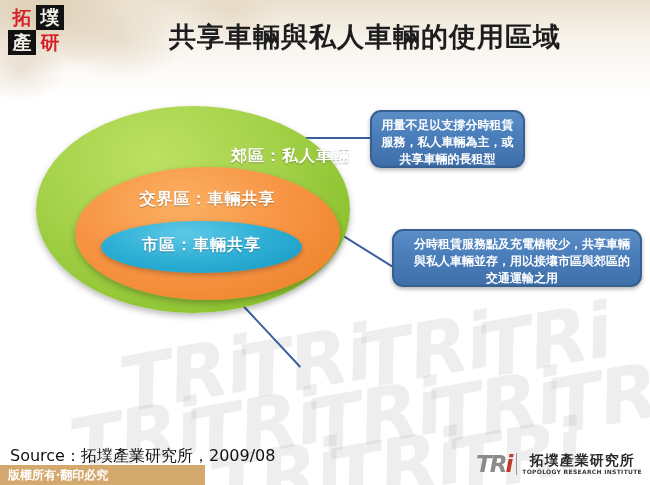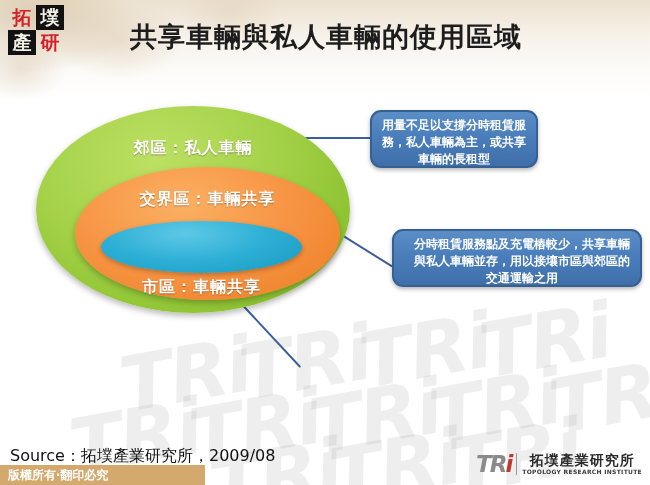--- a/index.html
+++ b/index.html
@@ -49,21 +49,21 @@
   .s-b{color:#f2efe6;background:#111;}
   .s-c{color:#f2efe6;background:#111;}
   .s-d{color:#d42027;background:transparent;}
 
   
   .title{
     position:absolute;left:130px;top:22px;width:470px;
     font-family:"DejaVu Serif","Liberation Serif",serif;
     font-size:27px;font-weight:bold;color:#1d1d1d;
     letter-spacing:1px;line-height:1.1;
-    text-align:left;white-space:nowrap;
+    text-align:center;white-space:nowrap;
   }
 
   
   .ellipse{position:absolute;border-radius:50%;}
   .el-green{
     left:36px;top:106px;width:314px;height:207px;
     background:radial-gradient(ellipse at 38% 26%, #bde063 0%, #a5d24a 42%, #8cc22f 78%, #7cb327 100%);
     box-shadow:0 3px 6px rgba(0,0,0,.28);
   }
   .el-orange{
@@ -76,42 +76,42 @@
     background:radial-gradient(ellipse at 42% 24%, #5ec8e6 0%, #2eb0d6 48%, #1fa0c8 82%, #1891b9 100%);
     box-shadow:0 2px 5px rgba(0,0,0,.25);
   }
   .el-label{
     position:absolute;width:100%;text-align:center;
     font-family:"DejaVu Sans","Liberation Sans",sans-serif;
     font-size:16px;font-weight:bold;color:#ffffff;
     letter-spacing:1px;white-space:nowrap;
     text-shadow:0 1px 1px rgba(0,0,0,.30);
   }
-  .lbl-green{left:0;top:32px;}
+  .lbl-green{left:0;top:40px;text-align:right;}
   .lbl-orange{left:0;top:22px;}
-  .lbl-blue{left:0;top:14px;margin-top:42px;}
+  .lbl-blue{left:0;top:14px;}
 
   
   .conn{position:absolute;background:#3b5f9e;transform-origin:0 50%;height:2px;border-radius:1px;}
 
   
   .callout{
     position:absolute;
     background:linear-gradient(180deg,#5b8ec6 0%,#4a7ebb 45%,#3f6fa9 100%);
     border:2px solid #35608f;
     border-radius:11px;
     color:#ffffff;
     font-family:"DejaVu Sans","Liberation Sans",sans-serif;
     font-size:12px;font-weight:bold;line-height:1.42;
     text-align:center;letter-spacing:0px;
     padding:5px 7px;
     box-sizing:border-box;
     box-shadow:0 2px 4px rgba(0,0,0,.30);
   }
-  #callout-1{left:370px;top:110px;width:168px;height:58px;}
+  #callout-1{left:370px;top:110px;width:155px;height:58px;}
   #callout-2{left:392px;top:229px;width:250px;height:58px;padding-left:17px;}
   #callout-3{left:300px;top:345px;width:216px;height:58px;}
 
   
   .src{
     position:absolute;left:10px;top:446px;
     font-family:"DejaVu Sans","Liberation Sans",sans-serif;
     font-size:16px;color:#111;white-space:nowrap;
   }
   .copybar{

